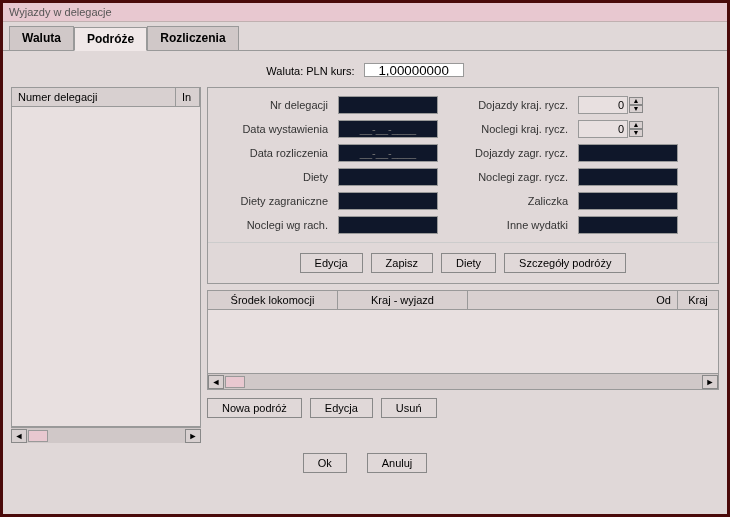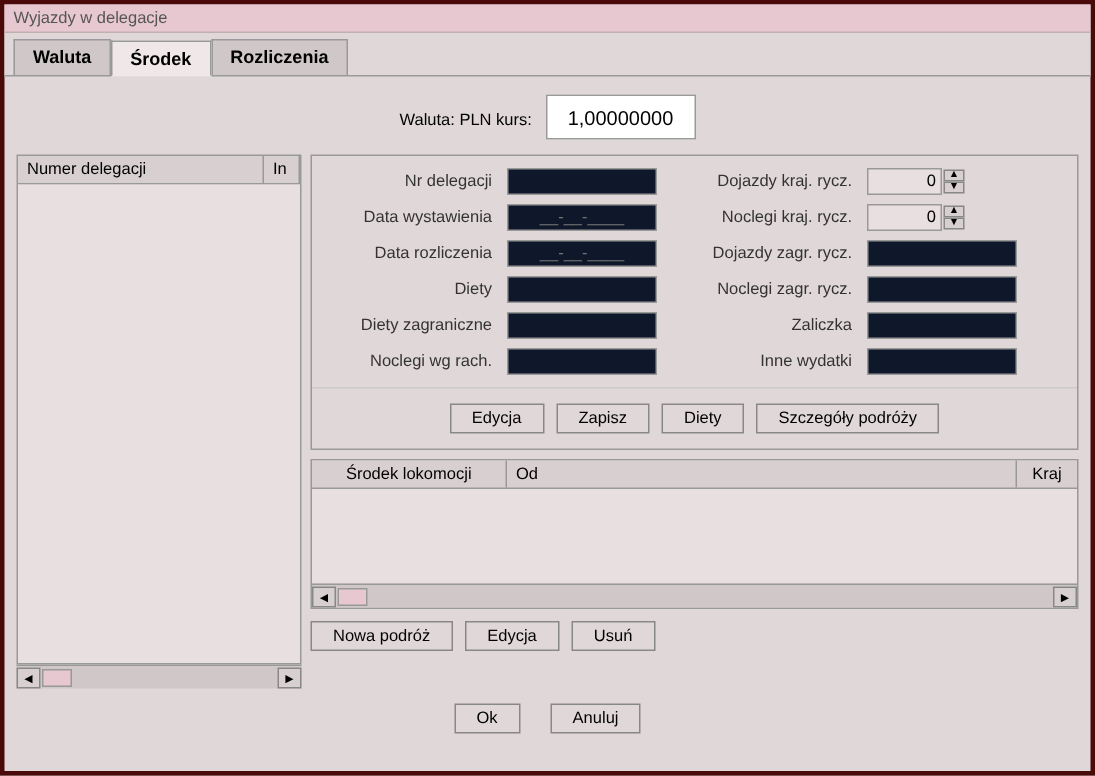--- a/index.html
+++ b/index.html
@@ -6,21 +6,21 @@
 body { font-family: Tahoma, Arial, sans-serif; font-size: 11px; background: #4a0a0a; }
 .outer { width: 730px; height: 517px; background: #4a0a0a; padding: 3px; }
 .window { width: 724px; height: 511px; background: #e0d8d8; position: relative; }
 .titlebar { background: #e8c8d0; padding: 3px 6px; color: #555; font-size: 11px; border-bottom: 1px solid #c0b0b0; }
 .tabs { display: flex; background: #e0d8d8; border-bottom: 1px solid #999; padding-top: 4px; padding-left: 6px; }
 .tab { padding: 4px 12px; border: 1px solid #999; border-bottom: none; margin-right: 0; background: #d0c8c8; cursor: pointer; font-size: 12px; font-weight: bold; }
 .tab.active { background: #f0e8e8; position: relative; top: 1px; border-bottom: 1px solid #f0e8e8; }
 .content { padding: 6px 8px; }
 .currency-row { text-align: center; margin: 6px 0 10px 0; }
 .currency-row span { margin-right: 6px; }
-.curr-input { width: 100px; text-align: center; height: 30px; border: 1px solid #999; background: #fff; }
+.curr-input { width: 100px; text-align: center; height: 14px; border: 1px solid #999; background: #fff; }
 .main-area { display: flex; gap: 6px; }
 .left-panel { width: 190px; }
 .right-panel { flex: 1; }
 .panel-box { border: 1px solid #999; background: #e0d8d8; }
 .grid-header { display: flex; background: #d8d0d0; border-bottom: 1px solid #999; }
 .grid-header .hcell { padding: 3px 6px; border-right: 1px solid #999; }
 .left-panel .panel-box { height: 340px; display: flex; flex-direction: column; }
 .left-panel .grid-body { flex: 1; background: #e8e0e0; }
 .hscroll { height: 16px; background: #d0c8c8; border-top: 1px solid #999; display: flex; align-items: center; }
 .hscroll .arrow { width: 16px; height: 14px; border: 1px solid #888; background: #d8d0d0; display: flex; align-items: center; justify-content: center; font-size: 9px; }
@@ -44,21 +44,21 @@
 </style>
 </head>
 <body>
 
 <div class="outer">
 <div class="window">
   <div class="titlebar">Wyjazdy w delegacje</div>
 
   <div class="tabs">
     <div class="tab">Waluta</div>
-    <div class="tab active">Środek</div>
+    <div class="tab active">Podróże</div>
     <div class="tab">Rozliczenia</div>
   </div>
 
   <div class="content">
     <div class="currency-row">
       <span>Waluta: PLN kurs:</span>
       <input class="curr-input" value="1,00000000" style="">
     </div>
 
     <div class="main-area">
@@ -128,21 +128,22 @@
             <button class="btn">Zapisz</button>
             <button class="btn">Diety</button>
             <button class="btn">Szczegóły podróży</button>
           </div>
         </div>
 
         <div class="travel-box">
           <div class="panel-box">
             <div class="grid-header">
               <div class="hcell" style="width:130px;text-align:center">Środek lokomocji</div>
-              <div class="hcell" style="flex:1;text-align:left">Od</div>
+              <div class="hcell" style="width:130px;text-align:center">Kraj - wyjazd</div>
+              <div class="hcell" style="flex:1;text-align:right">Od</div>
               <div class="hcell" style="width:40px;text-align:center;border-right:none">Kraj</div>
             </div>
             <div class="grid-body"></div>
             <div class="hscroll">
               <div class="arrow">◄</div>
               <div class="thumb"></div>
               <div class="track"></div>
               <div class="arrow">►</div>
             </div>
           </div>

